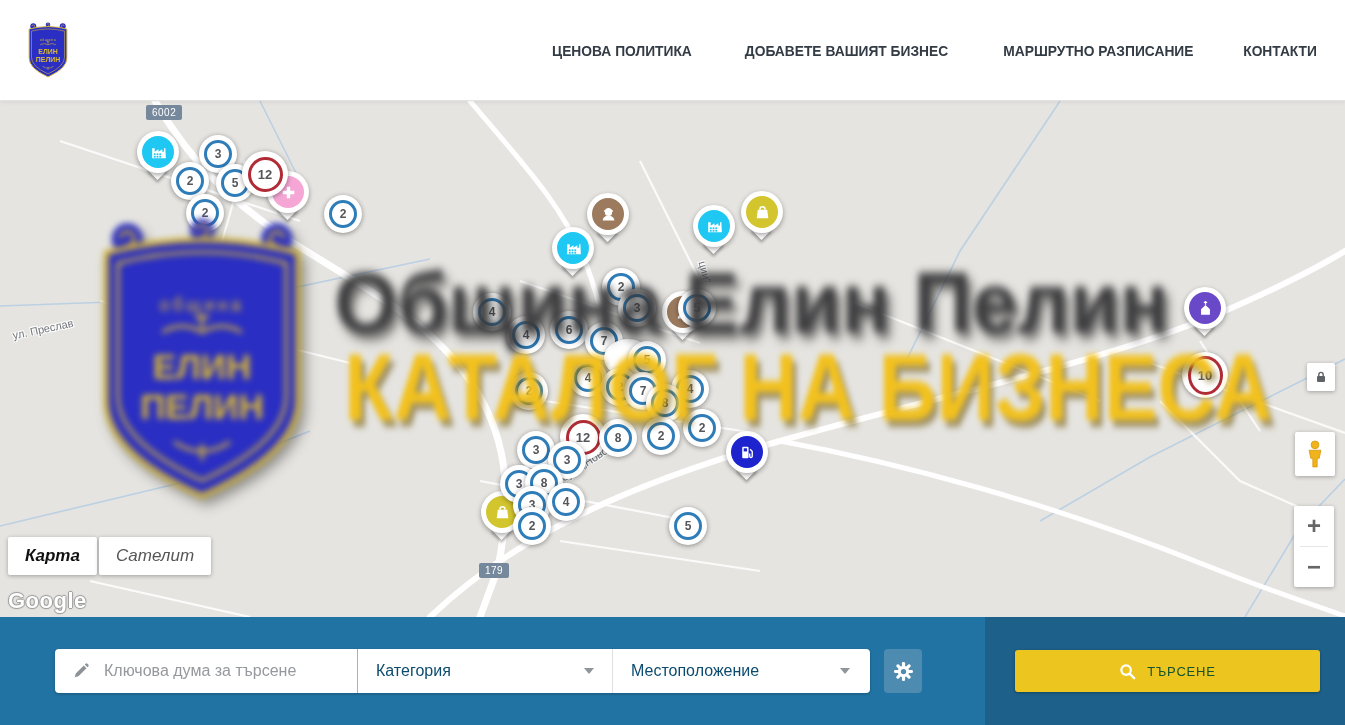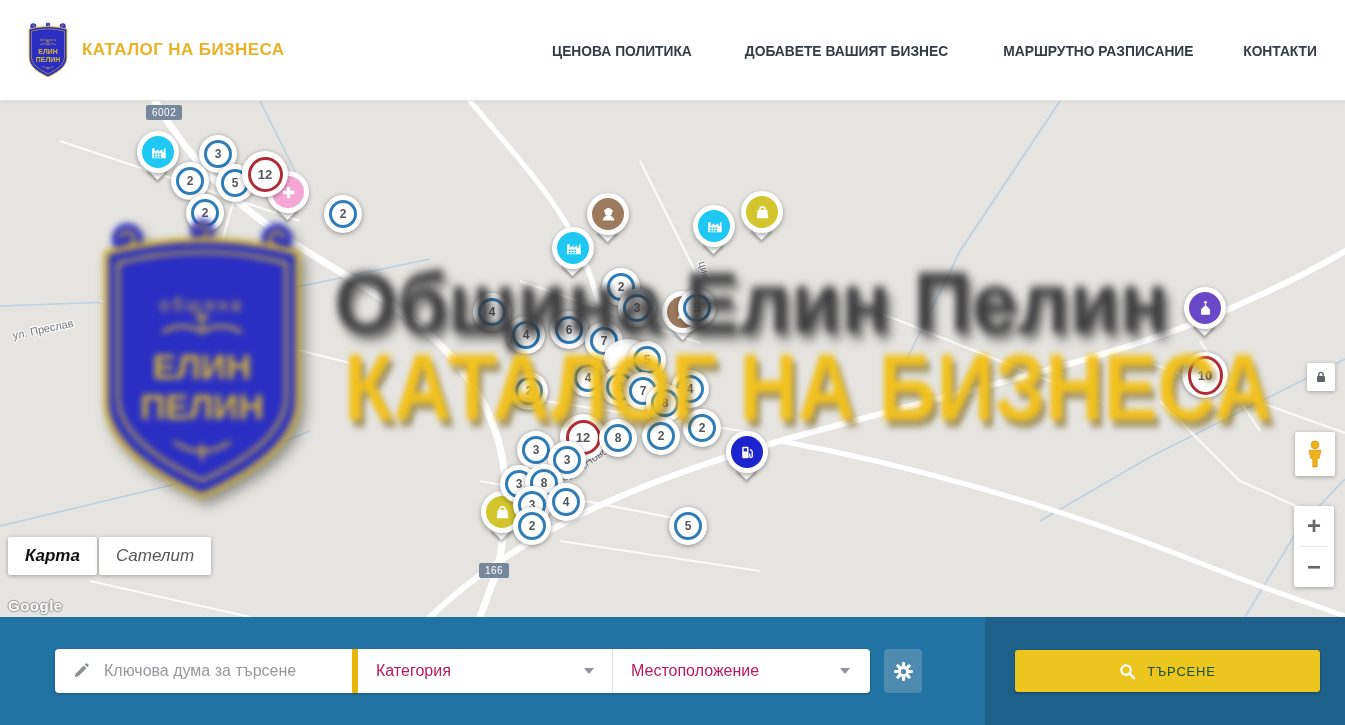--- a/index.html
+++ b/index.html
@@ -49,49 +49,49 @@
     filter:blur(4px);text-shadow:5px 7px 8px rgba(0,0,0,.55);pointer-events:none;line-height:1;}
   .wm-line2{position:absolute;left:344px;top:240px;z-index:31;font-size:94px;font-weight:bold;
     color:#f2c11d;white-space:nowrap;transform:scaleX(.86);transform-origin:left top;
     filter:blur(3px);text-shadow:5px 7px 3px rgba(104,78,0,.55);pointer-events:none;line-height:1;}
 
   
   .maptype{position:absolute;left:8px;top:436px;z-index:40;display:flex;gap:2px;font-style:italic;}
   .mt-btn{background:#fff;height:38px;padding:0 17px;display:flex;align-items:center;justify-content:center;
     font-size:17px;color:#565656;border-radius:2px;box-shadow:0 1px 4px rgba(0,0,0,.3);cursor:pointer;}
   .mt-btn.active{font-weight:bold;color:#111;}
-  .google-logo{position:absolute;left:8px;bottom:3px;z-index:40;font-size:15px;font-weight:bold;
+  .google-logo{position:absolute;left:8px;bottom:3px;z-index:40;font-size:22px;font-weight:bold;
     color:#fff;letter-spacing:.5px;cursor:pointer;
     text-shadow:0 1px 1px #9a9a9a,1px 0 1px #9a9a9a,-1px 0 1px #9a9a9a,0 -1px 1px #9a9a9a;}
   .attribution{position:absolute;right:7px;bottom:4px;z-index:40;display:flex;gap:15px;
     font-size:10px;color:#46494d;text-shadow:0 0 2px #fff;}
   .attribution span{white-space:nowrap;}
   .ctl{position:absolute;background:#fff;z-index:40;box-shadow:0 1px 4px rgba(0,0,0,.3);
     display:flex;align-items:center;justify-content:center;cursor:pointer;}
   .ctl-lock{left:1307px;top:262px;width:28px;height:28px;border-radius:2px;}
   .ctl-pegman{left:1295px;top:331px;width:40px;height:44px;border-radius:2px;}
   .zoomctl{position:absolute;left:1294px;top:405px;width:40px;height:81px;background:#fff;z-index:40;
     border-radius:2px;box-shadow:0 1px 4px rgba(0,0,0,.3);display:flex;flex-direction:column;}
   .zoom-btn{flex:1;display:flex;align-items:center;justify-content:center;font-size:24px;
     color:#666;cursor:pointer;font-weight:bold;}
   .zoom-sep{height:1px;background:#e6e6e6;margin:0 6px;}
 
   
   .bottombar{position:absolute;top:617px;left:0;width:1345px;height:108px;background:#2173a3;z-index:60;}
   .bottombar-right{position:absolute;left:985px;top:0;width:360px;height:108px;background:#1d6089;}
   .searchbox{position:absolute;left:55px;top:32px;width:815px;height:44px;background:#fff;
     border-radius:4px;box-shadow:0 1px 3px rgba(0,0,0,.25);display:flex;align-items:stretch;}
-  .sb-keyword{flex:0 0 303px;display:flex;align-items:center;padding:0 14px 0 18px;border-right:6px solid #eab308;gap:13px;}
+  .sb-keyword{flex:0 0 303px;display:flex;align-items:center;padding:0 14px 0 18px;border-right:1px solid #eab308;gap:13px;}
   .sb-keyword input{border:none;outline:none;font-size:16px;color:#555;width:100%;
     font-family:"Liberation Sans",sans-serif;background:transparent;}
   .sb-keyword input::placeholder{color:#95989c;}
   .sb-select{flex:0 0 255px;display:flex;align-items:center;justify-content:space-between;
     padding:0 18px;border-right:1px solid #e0e0e0;cursor:pointer;}
   .sb-select:last-child{border-right:none;}
-  .sb-select .val{font-size:16px;color:#be185d;}
+  .sb-select .val{font-size:16px;color:#0c4a6e;}
   .caret{width:0;height:0;border-left:5px solid transparent;border-right:5px solid transparent;
     border-top:6px solid #8f959a;}
   .gear-btn{position:absolute;left:884px;top:32px;width:38px;height:44px;background:#4d8bb0;
     border-radius:4px;display:flex;align-items:center;justify-content:center;cursor:pointer;}
   .search-btn{position:absolute;left:1015px;top:33px;width:305px;height:42px;background:#edc51f;
     border-radius:3px;box-shadow:0 1px 3px rgba(0,0,0,.3);display:flex;align-items:center;
     justify-content:center;gap:11px;cursor:pointer;}
   .search-btn span{font-size:13px;font-weight:normal;color:#14532d;letter-spacing:.8px;}
 </style>
 </head>
@@ -108,21 +108,20 @@
         <path d="M100,15 m-5,0 a5,5 0 1,1 5,5" stroke="#d9b832" fill="none" stroke-width="2"></path>
       <path d="M18,34 Q100,12 182,34 L182,160 Q182,205 100,242 Q18,205 18,160 Z" fill="#2a2ec2" stroke="#d9b832" stroke-width="4"></path>
       <path d="M28,43 Q100,24 172,43 L172,156 Q172,196 100,229 Q28,196 28,156 Z" fill="none" stroke="#d9b832" stroke-width="2.5"></path>
       <text x="100" y="84" text-anchor="middle" font-size="15" letter-spacing="3" fill="#d9b832">община</text>
       <path d="M66,102 Q83,92 100,102 Q117,92 134,102 M100,99 v-10 M94,89 h12" stroke="#d9b832" fill="none" stroke-width="2.5"></path>
       <text x="100" y="142" text-anchor="middle" font-size="30" font-weight="bold" fill="#d9b832">ЕЛИН</text>
       <text x="100" y="176" text-anchor="middle" font-size="30" font-weight="bold" fill="#d9b832">ПЕЛИН</text>
       <path d="M76,196 Q100,212 124,196 M100,198 v14" stroke="#d9b832" fill="none" stroke-width="2.5"></path>
     </svg>
     <div class="brand-text">
-      <div class="brand-subtitle">КАТАЛОГ НА БИЗНЕСА</div>
     </div>
   </div>
   <div class="nav">
     <div class="nav-item">ЦЕНОВА ПОЛИТИКА</div>
     <div class="nav-item">ДОБАВЕТЕ ВАШИЯТ БИЗНЕС</div>
     <div class="nav-item">МАРШРУТНО РАЗПИСАНИЕ</div>
     <div class="nav-item">КОНТАКТИ</div>
   </div>
 </div>
 
@@ -158,21 +157,21 @@
         <path d="M1150,262 L1345,332"></path>
       <path d="M1160,300 L1240,380 L1330,420"></path>
         <path d="M1200,240 L1260,330"></path>
       <path d="M560,440 L760,470"></path>
         <path d="M90,480 L250,516"></path>
     </g>
   </svg>
 
   <div id="labels-layer">
       <div class="road-badge" style="left: 146px; top: 4px;">6002</div>
-      <div class="road-badge" style="left: 479px; top: 462px;">166</div>
+      <div class="road-badge" style="left: 479px; top: 462px;">179</div>
       <div class="map-label" style="left: 12px; top: 222px; transform: rotate(-12deg);">ул. Преслав</div>
       <div class="map-label" style="left: 556px; top: 352px; transform: rotate(-33deg);">бул. „Новосел</div>
       <div class="map-label" style="left: 694px; top: 165px; transform: rotate(75deg);">ции“</div>
     </div>
   <div class="markers" id="markers">
       <div class="pin" style="left: 137px; top: 30px;">
         <div class="pin-tail"></div>
         <div class="pin-disc"></div>
         <div class="pin-circle" style="background:#1ec8f2;color:#1ec8f2">
           <svg viewBox="0 0 18 18" width="19" height="19">

